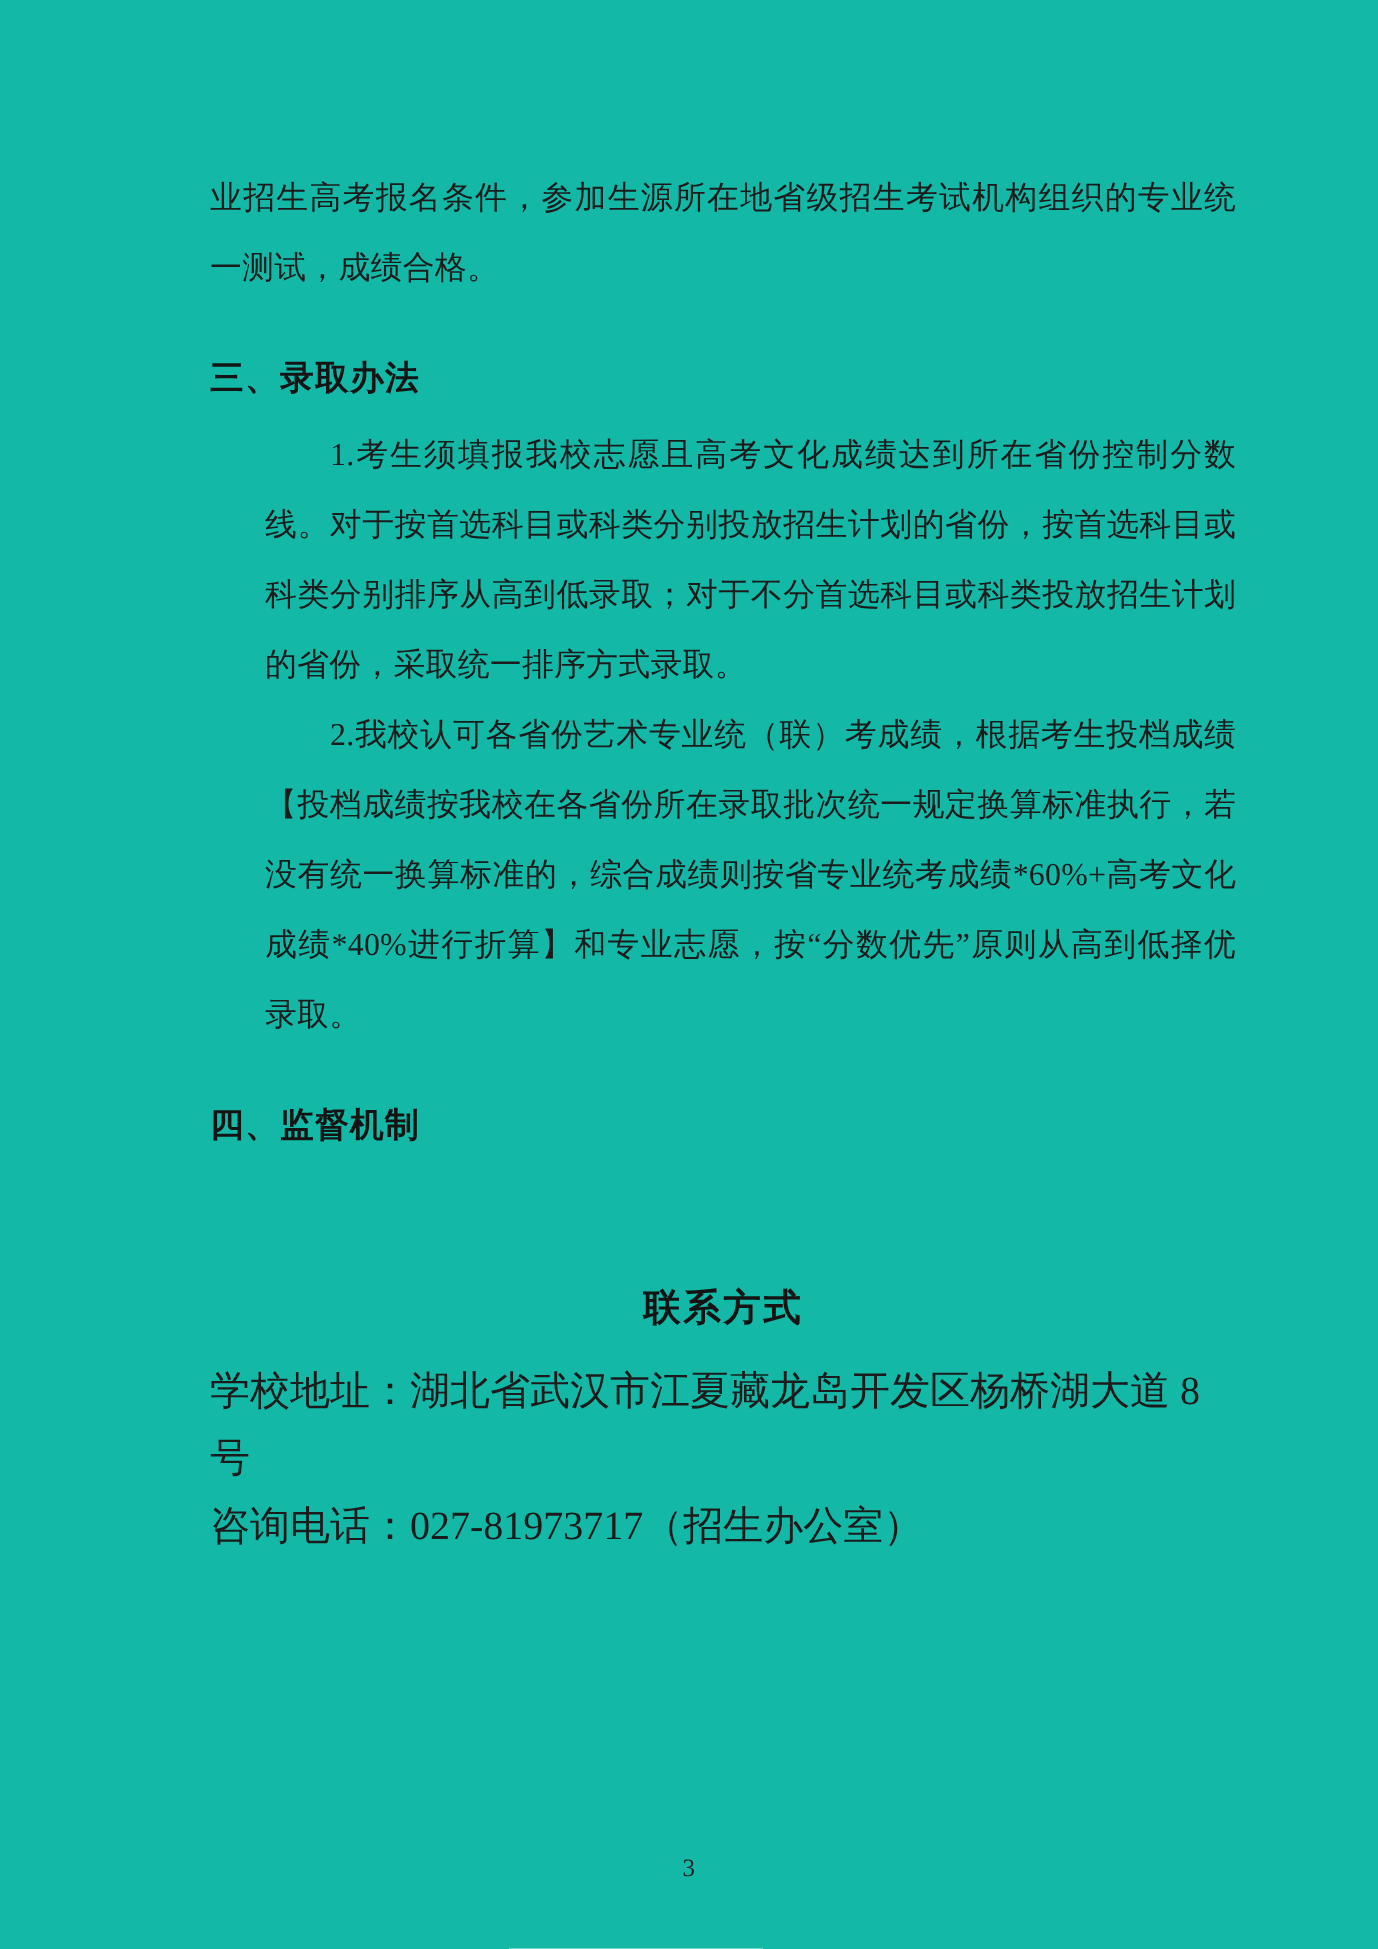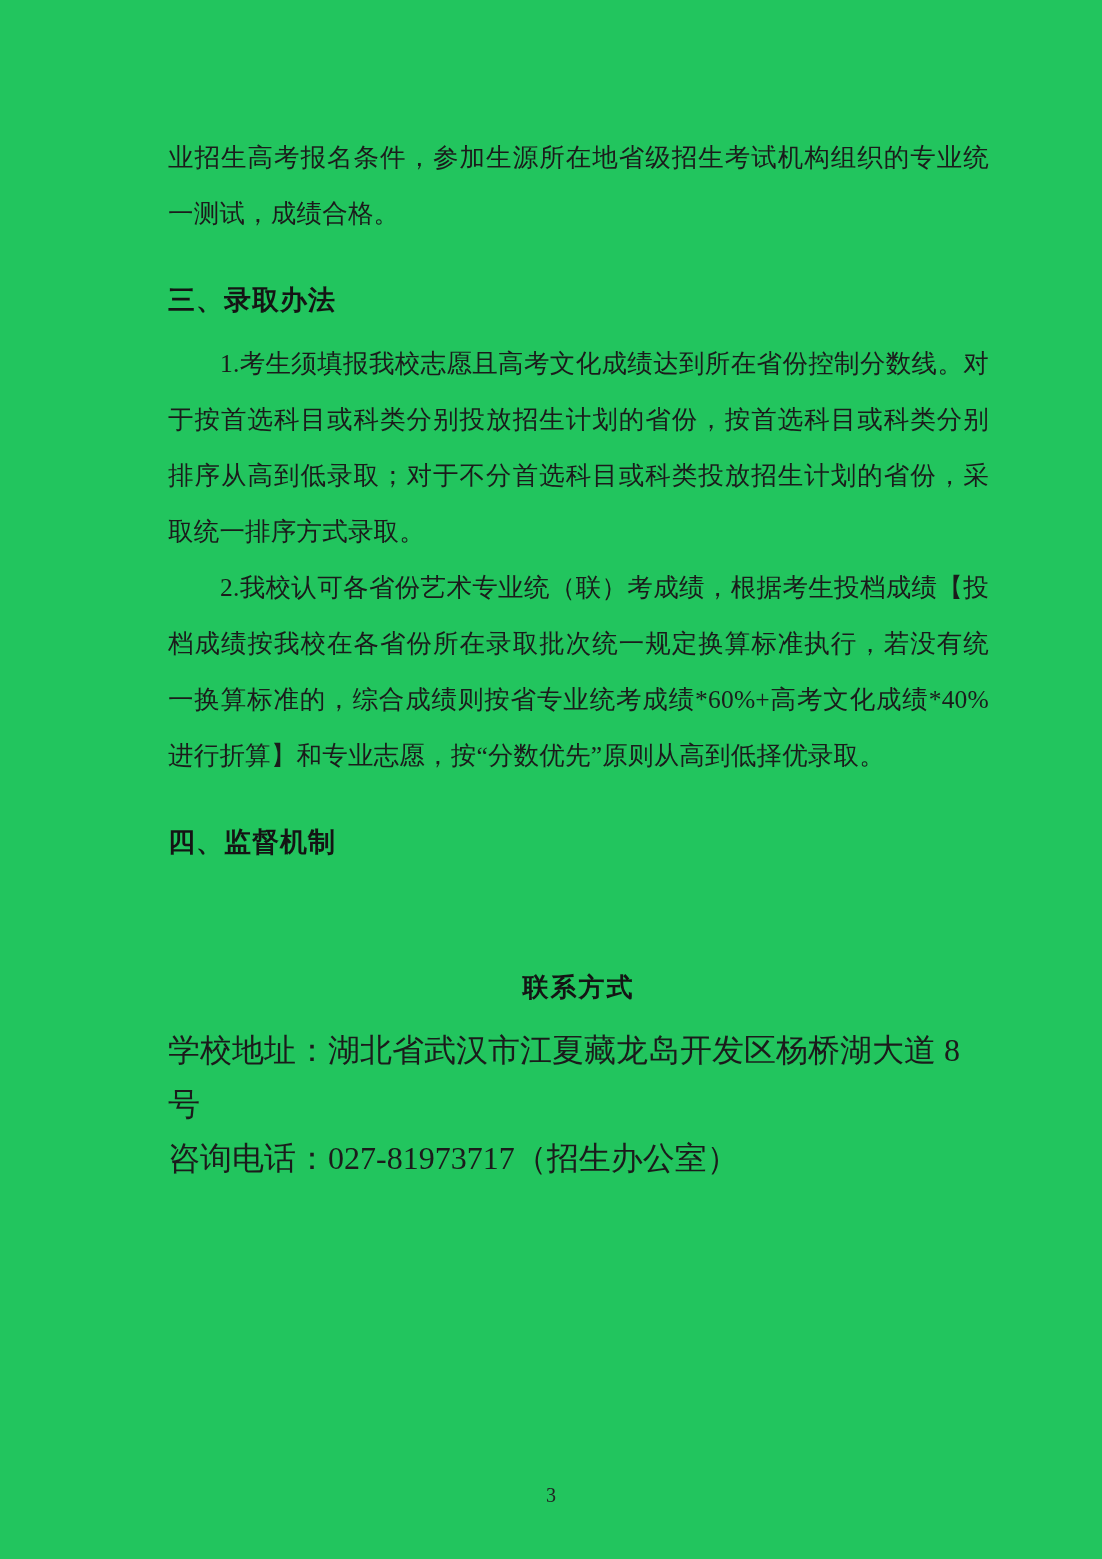--- a/index.html
+++ b/index.html
@@ -14,49 +14,50 @@
     font-family: "Liberation Serif", "DejaVu Serif", serif;
     color: #1a1a1a;
   }
   .page {
     position: absolute;
     top: 0; left: 0;
     width: 1102px;
     height: 1559px;
     box-sizing: border-box;
     padding: 130px 113px 40px 168px;
-    background: #22c55e;
+    background: #14b8a6;
   }
   .body-text {
     font-size: 25.5px;
     line-height: 56px;
     text-align: justify;
     text-justify: inter-ideograph;
     letter-spacing: 0.2px;
     color: #1b1b1b;
     margin: 0;
   }
   .para-indent {
     text-indent: 52px;
+    margin-left: 44px;
   }
   .section-heading {
-    font-family: Liberation Mono, monospace;
+    font-family: Liberation Sans, sans-serif;
     font-weight: bold;
     font-size: 27px;
     line-height: 56px;
     margin: 18px 0 6px 0;
     letter-spacing: 1px;
     color: #141414;
   }
   .gap-small { height: 14px; }
   .gap-large { height: 92px; }
   .contact-title {
     font-family: "DejaVu Sans", "Liberation Sans", sans-serif;
     font-weight: bold;
-    font-size: 26px;
+    font-size: 30px;
     text-align: center;
     letter-spacing: 2px;
     margin: 0 0 18px 0;
     color: #141414;
   }
   .contact-line {
     font-size: 32px;
     line-height: 54px;
     margin: 0;
     color: #1b1b1b;

